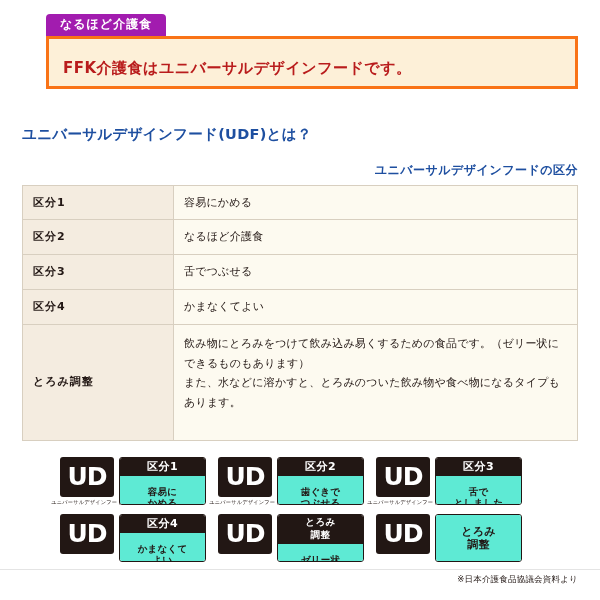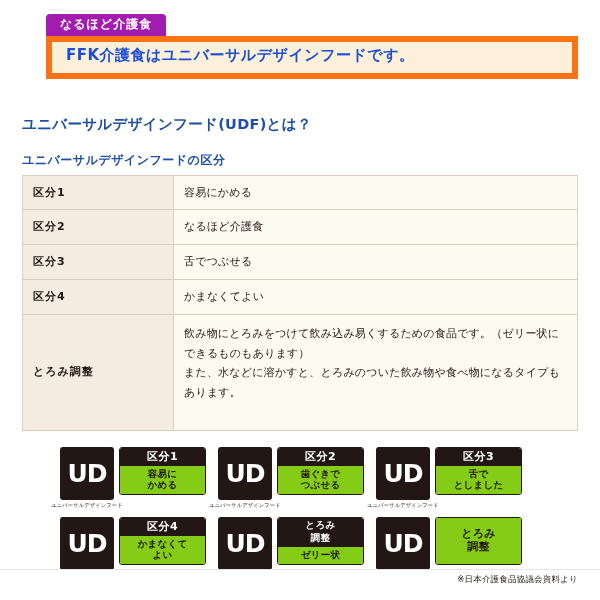--- a/index.html
+++ b/index.html
@@ -27,46 +27,46 @@
     font-size:12px;
     font-weight:bold;
     letter-spacing:1px;
     padding:3px 14px 3px 14px;
     border-radius:4px 4px 0 0;
     line-height:1.3;
   }
   .banner{
     margin-left:24px;
     background:#fdf0d8;
-    border:6px solid #f97316;
-    color:#1d4ed8;
+    border:3px solid #f97316;
+    color:#b91c1c;
     font-size:15px;
     font-weight:bold;
-    padding:4px 10px 8px 14px;
+    padding:20px 10px 8px 14px;
     letter-spacing:0.5px;
   }
   
   .sec-title{
     margin-top:36px;
     color:#1e4fa0;
     font-size:14.5px;
     font-weight:bold;
     letter-spacing:0.3px;
   }
   .para{
     margin-top:10px;
     font-size:11.5px;
     line-height:1.85;
     letter-spacing:0.2px;
     color:#231815;
   }
   
   .tbl-caption{
     margin-top:18px;
-    text-align:left;
+    text-align:right;
     color:#1e4fa0;
     font-size:12px;
     font-weight:bold;
     letter-spacing:0.5px;
   }
   table.udf{
     margin-top:6px;
     width:100%;
     border-collapse:collapse;
     table-layout:fixed;
@@ -105,21 +105,21 @@
     width:148px;
     margin-right:10px;
   }
   .ud-block{
     width:58px;
     display:flex;
     flex-direction:column;
     align-items:center;
   }
   .ud-mark{
-    width:54px;height:53px;
+    width:54px;height:40px;
     background:#221714;
     color:#ffffff;
     font-weight:bold;
     font-size:25px;
     letter-spacing:-1px;
     display:flex;align-items:center;justify-content:center;
     border-radius:3px;
     font-family:"DejaVu Sans","Liberation Sans",sans-serif;
   }
   .ud-caption{
@@ -143,31 +143,31 @@
     background:#221714;
     color:#ffffff;
     font-size:11px;
     font-weight:bold;
     text-align:center;
     padding:1px 0 2px 0;
     letter-spacing:0.5px;
   }
   .lbl-bot{
     flex:1;
-    background:#84cc16;
+    background:#5eead4;
     color:#221714;
     font-size:9.5px;
     font-weight:bold;
     line-height:1.15;
     display:flex;
     align-items:center;
     justify-content:center;
     text-align:center;
     letter-spacing:0.2px;
-    padding:3px 2px;
+    padding:11px 2px;
     white-space:pre-line;
   }
   .lbl-top.small{font-size:9.5px;}
   
   .footer-note{
     position:absolute;
     right:22px;
     bottom:14px;
     font-size:8.5px;
     color:#231815;

